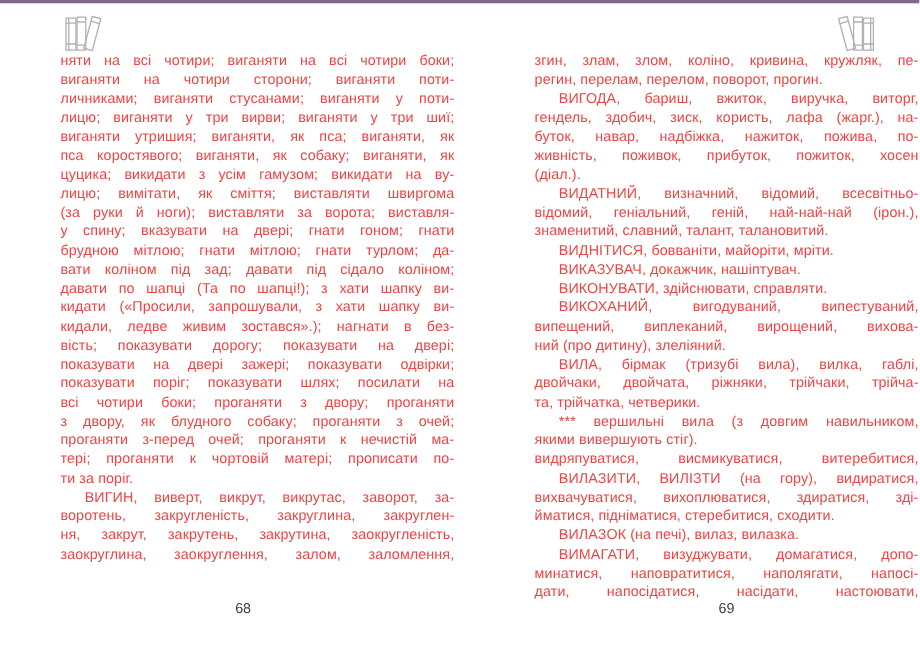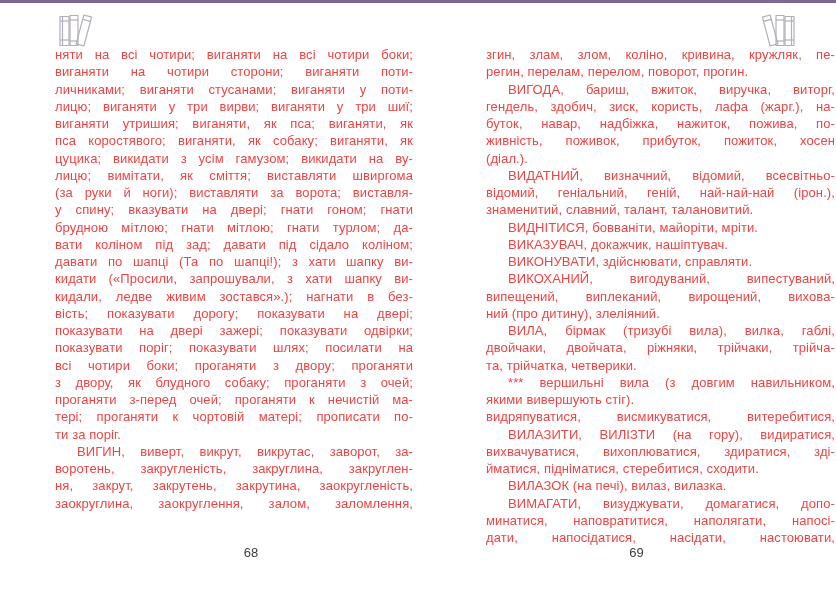--- a/index.html
+++ b/index.html
@@ -39,22 +39,22 @@
   .line.endline {
     -moz-text-align-last:left;
     text-align-last:left;
   }
   .line.indent { text-indent:22px; }
   .pagenum {
     position:absolute; top:545px;
     font-size:13px; color:#3c3c3c;
     text-align:center;
   }
-  .pagenum.left  { left:72px;  width:358px; }
-  .pagenum.right { left:462px; width:349px; }
+  .pagenum.left  { left:42px;  width:358px; }
+  .pagenum.right { left:486px; width:349px; }
 </style>
 </head>
 <body>
 
 <div class="accent-bar"></div>
 
 <div class="corner-icon left">
   <svg width="56" height="34" viewBox="0 0 56 34" fill="none" stroke="currentColor" stroke-width="1.2" stroke-linejoin="round">
     <rect x="10" y="3.5" width="9" height="29"></rect>
     <line x1="12.5" y1="3.5" x2="12.5" y2="32.5"></line>

